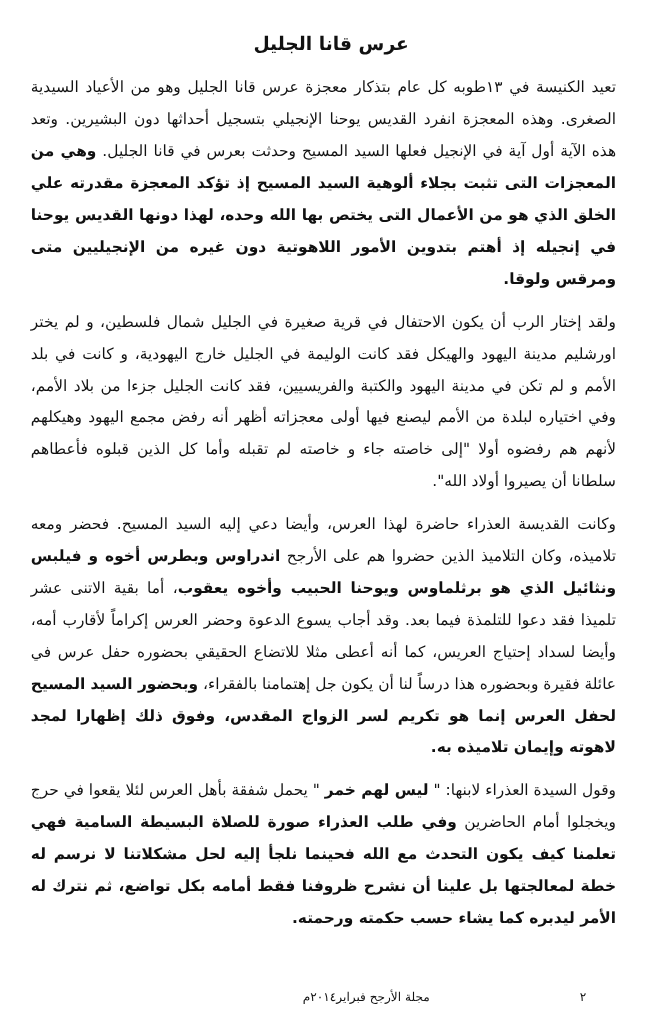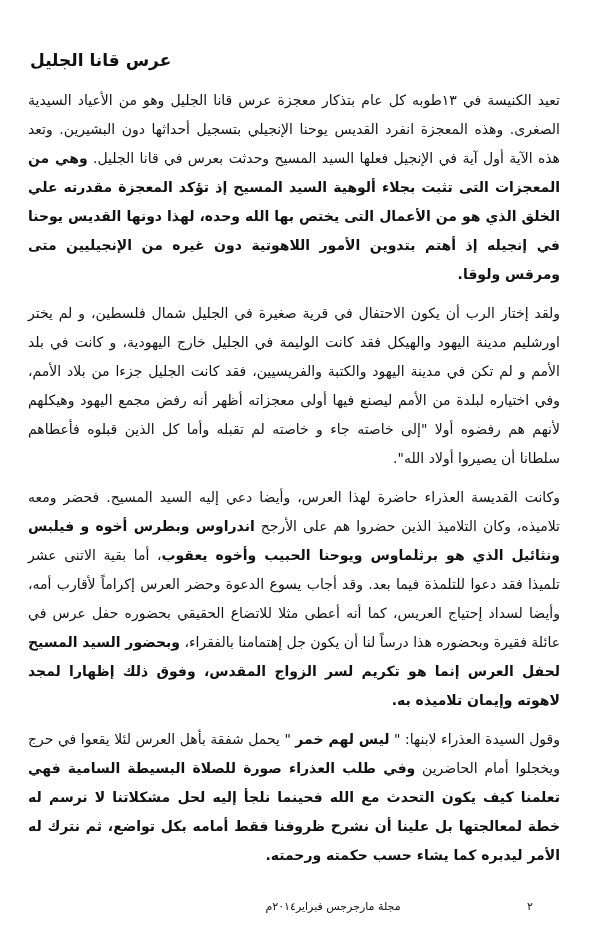--- a/index.html
+++ b/index.html
@@ -12,22 +12,22 @@
     width: 602px;
     height: 933px;
     margin: 0 auto;
     background: #ffffff;
     color: #111111;
     direction: rtl;
     overflow: hidden;
     font-family: "DejaVu Sans", sans-serif;
   }
   .title {
-    margin: 50px 30px 16px 30px;
-    text-align: left;
+    margin: 30px 30px 16px 30px;
+    text-align: center;
     font-size: 17px;
     font-weight: bold;
     letter-spacing: 0;
   }
   .article-body {
     padding: 0 30px 0 28px;
     font-size: 14px;
     line-height: 29px;
     text-align: justify;
     text-justify: inter-word;
@@ -67,17 +67,17 @@
   <h1 class="title">عرس قانا الجليل</h1>
 
   <div class="article-body" id="article-body">
       <p class="para"><span class="run">تعيد الكنيسة في ١٣طوبه كل عام بتذكار معجزة عرس قانا الجليل وهو من الأعياد السيدية الصغرى. وهذه المعجزة انفرد القديس يوحنا الإنجيلي بتسجيل أحداثها دون البشيرين. وتعد هذه الآية أول آية في الإنجيل فعلها السيد المسيح وحدثت بعرس في قانا الجليل. </span><span class="run bold">وهي من المعجزات التى تثبت بجلاء ألوهية السيد المسيح إذ تؤكد المعجزة مقدرته علي الخلق الذي هو من الأعمال التى يختص بها الله وحده، لهذا دونها القديس يوحنا في إنجيله إذ أهتم بتدوين الأمور اللاهوتية دون غيره من الإنجيليين متى ومرقس ولوقا.</span></p>
       <p class="para"><span class="run">ولقد إختار الرب أن يكون الاحتفال في قرية صغيرة في الجليل شمال فلسطين، و لم يختر اورشليم مدينة اليهود والهيكل فقد كانت الوليمة في الجليل خارج اليهودية، و كانت في بلد الأمم و لم تكن في مدينة اليهود والكتبة والفريسيين، فقد كانت الجليل جزءا من بلاد الأمم، وفي اختياره لبلدة من الأمم ليصنع فيها أولى معجزاته أظهر أنه رفض مجمع اليهود وهيكلهم لأنهم هم رفضوه أولا "إلى خاصته جاء و خاصته لم تقبله وأما كل الذين قبلوه فأعطاهم سلطانا أن يصيروا أولاد الله".</span></p>
       <p class="para"><span class="run">وكانت القديسة العذراء حاضرة لهذا العرس، وأيضا دعي إليه السيد المسيح. فحضر ومعه تلاميذه، وكان التلاميذ الذين حضروا هم على الأرجح </span><span class="run bold">اندراوس وبطرس أخوه و فيلبس ونثائيل الذي هو برثلماوس ويوحنا الحبيب وأخوه يعقوب</span><span class="run">، أما بقية الاتنى عشر تلميذا فقد دعوا للتلمذة فيما بعد. وقد أجاب يسوع الدعوة وحضر العرس إكراماً لأقارب أمه، وأيضا لسداد إحتياج العريس، كما أنه أعطى مثلا للاتضاع الحقيقي بحضوره حفل عرس في عائلة فقيرة وبحضوره هذا درساً لنا أن يكون جل إهتمامنا بالفقراء، </span><span class="run bold">وبحضور السيد المسيح لحفل العرس إنما هو تكريم لسر الزواج المقدس، وفوق ذلك إظهارا لمجد لاهوته وإيمان تلاميذه به.</span></p>
       <p class="para"><span class="run">وقول السيدة العذراء لابنها: " </span><span class="run bold">ليس لهم خمر</span><span class="run"> " يحمل شفقة بأهل العرس لئلا يقعوا في حرج ويخجلوا أمام الحاضرين </span><span class="run bold">وفي طلب العذراء صورة للصلاة البسيطة السامية فهي تعلمنا كيف يكون التحدث مع الله فحينما نلجأ إليه لحل مشكلاتنا لا نرسم له خطة لمعالجتها بل علينا أن نشرح ظروفنا فقط أمامه بكل تواضع، ثم نترك له الأمر ليدبره كما يشاء حسب حكمته ورحمته.</span></p>
     </div>
 
   <div class="footer">
-    <span class="journal">مجلة مارجرجس فبراير٢٠١٤م</span>
+    <span class="journal">مجلة الأرجح فبراير٢٠١٤م</span>
     <span class="page-num">٢</span>
   </div>
 
 </div>
 
 </body></html>

